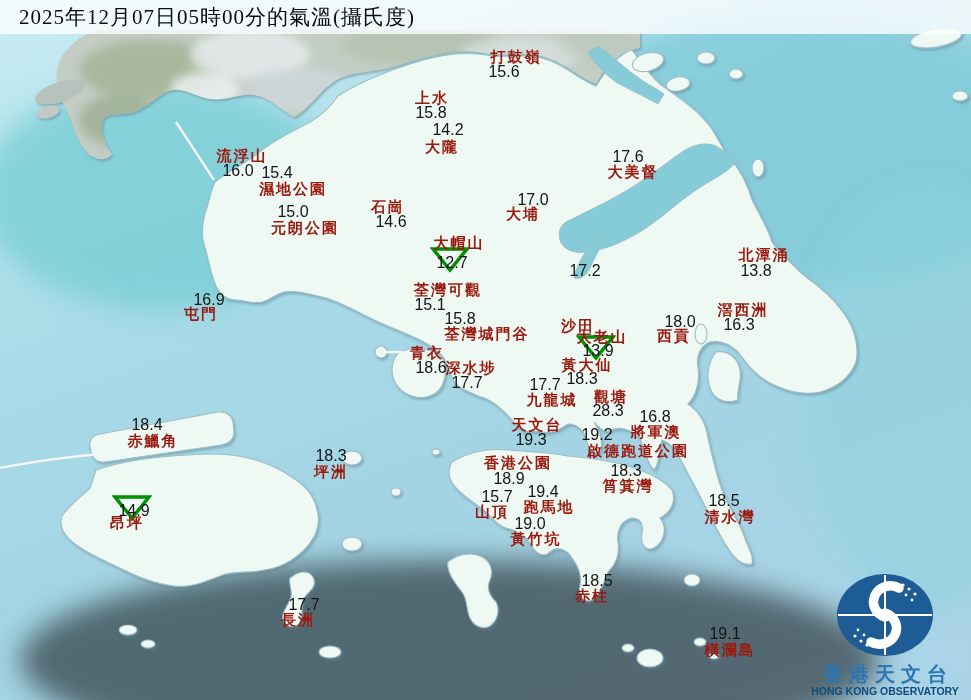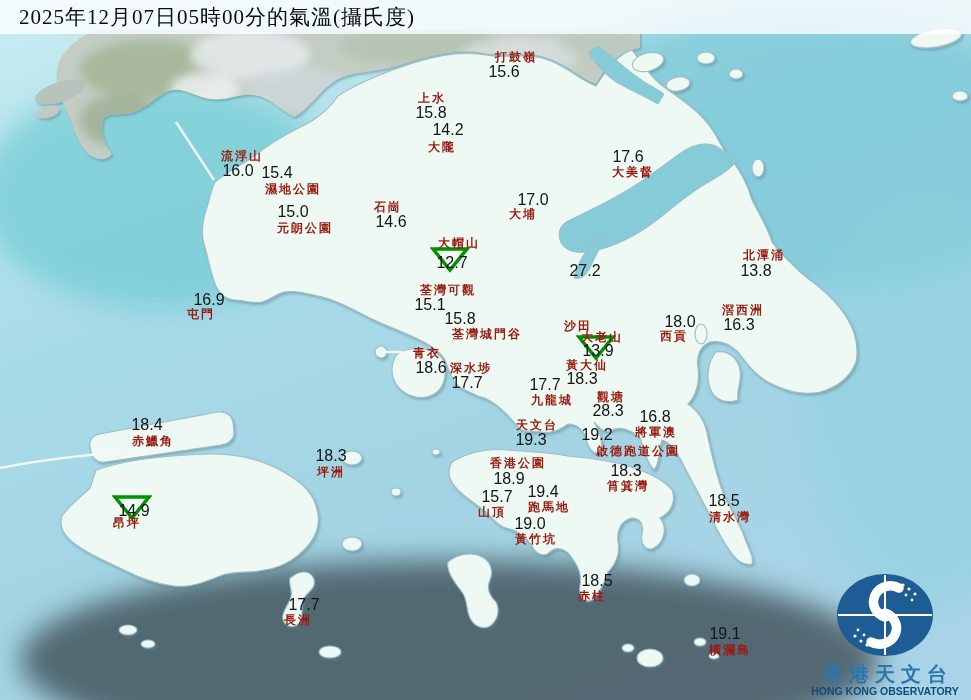--- a/index.html
+++ b/index.html
@@ -16,21 +16,21 @@
   }
   #title-text{
     font-family:"Liberation Serif","DejaVu Serif",serif;
     font-size:21px;color:#0c0c0c;letter-spacing:1px;
     padding-left:19px;white-space:nowrap;
   }
   #stations{position:absolute;left:0;top:0;width:100%;height:100%;z-index:4;}
   .station-name{
     position:absolute;transform:translate(-50%,-50%);
     font-family:"Liberation Serif","DejaVu Serif",serif;
-    font-size:12px;font-weight:700;color:#9b1a10;
+    font-size:15px;font-weight:700;color:#9b1a10;
     letter-spacing:2px;white-space:nowrap;z-index:4;line-height:1;
   }
   .station-value{
     position:absolute;transform:translate(-50%,-50%);
     font-family:"Liberation Sans","DejaVu Sans",sans-serif;
     font-size:16px;font-weight:400;color:#141414;
     white-space:nowrap;z-index:4;line-height:1;
   }
   .min-marker{position:absolute;transform:translate(-50%,-50%);z-index:3;width:40px;height:28px;}
   #logo{
@@ -197,21 +197,21 @@
       <span class="station-name" style="left: 523px; top: 214px;">大埔</span>
       <span class="station-value" style="left: 293px; top: 212px;">15.0</span>
       <span class="station-name" style="left: 305px; top: 228px;">元朗公園</span>
       <span class="station-value" style="left: 391px; top: 222px;">14.6</span>
       <span class="station-name" style="left: 388px; top: 207px;">石崗</span>
       <div class="min-marker" style="left: 450px; top: 259px;"><svg width="40" height="28" viewBox="0 0 40 28">
           <polygon points="3,4 37,4 20,25" fill="none" stroke="#009000" stroke-width="3.4"></polygon>
         </svg></div>
       <span class="station-value" style="left: 452px; top: 263px;">12.7</span>
       <span class="station-name" style="left: 459px; top: 243px;">大帽山</span>
-      <span class="station-value" style="left: 585px; top: 271px;">27.2</span>
+      <span class="station-value" style="left: 585px; top: 271px;">17.2</span>
       <span class="station-name" style="left: 578px; top: 286px; margin-top: 40px;">沙田</span>
       <span class="station-value" style="left: 756px; top: 271px;">13.8</span>
       <span class="station-name" style="left: 764px; top: 255px;">北潭涌</span>
       <span class="station-value" style="left: 430px; top: 305px;">15.1</span>
       <span class="station-name" style="left: 448px; top: 290px;">荃灣可觀</span>
       <span class="station-value" style="left: 209px; top: 300px;">16.9</span>
       <span class="station-name" style="left: 201px; top: 314px;">屯門</span>
       <span class="station-value" style="left: 460px; top: 319px;">15.8</span>
       <span class="station-name" style="left: 487px; top: 334px;">荃灣城門谷</span>
       <span class="station-value" style="left: 680px; top: 322px;">18.0</span>

